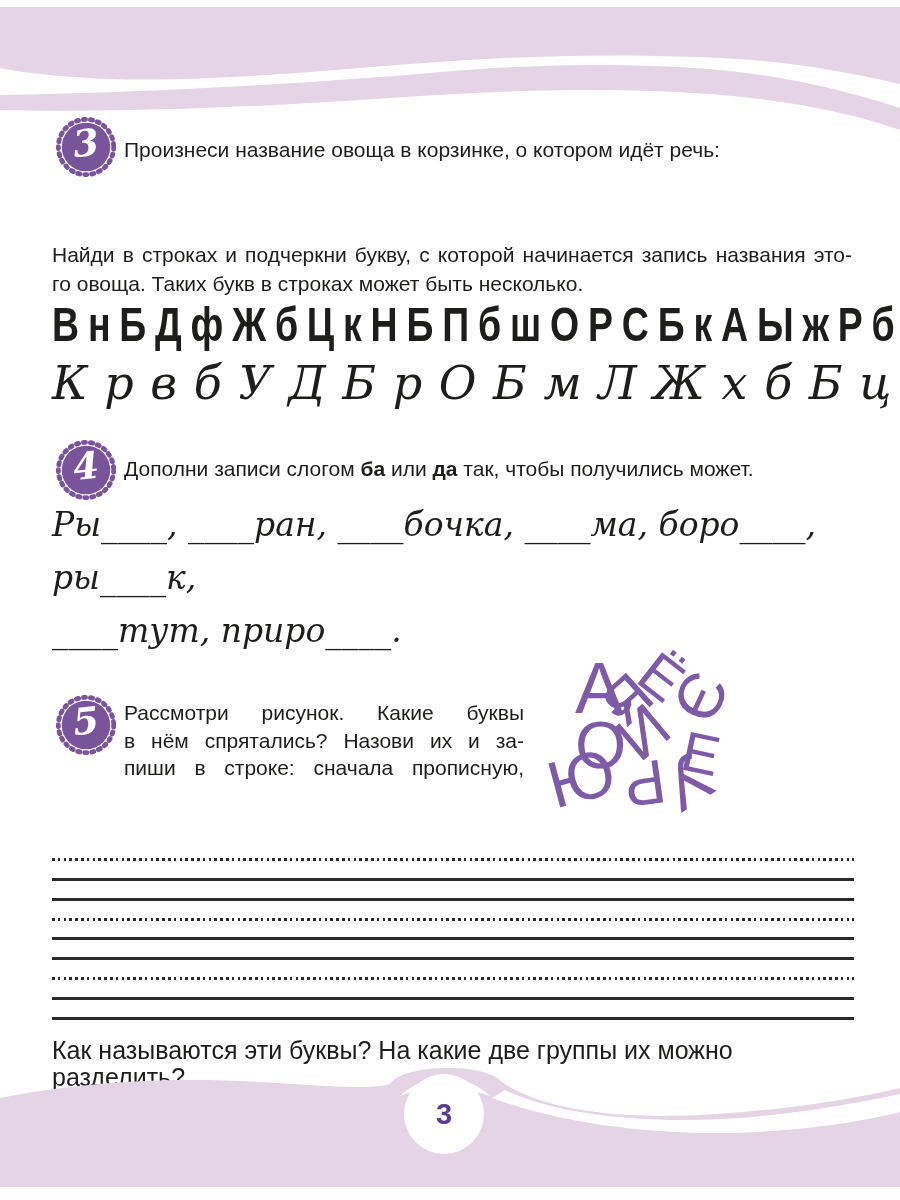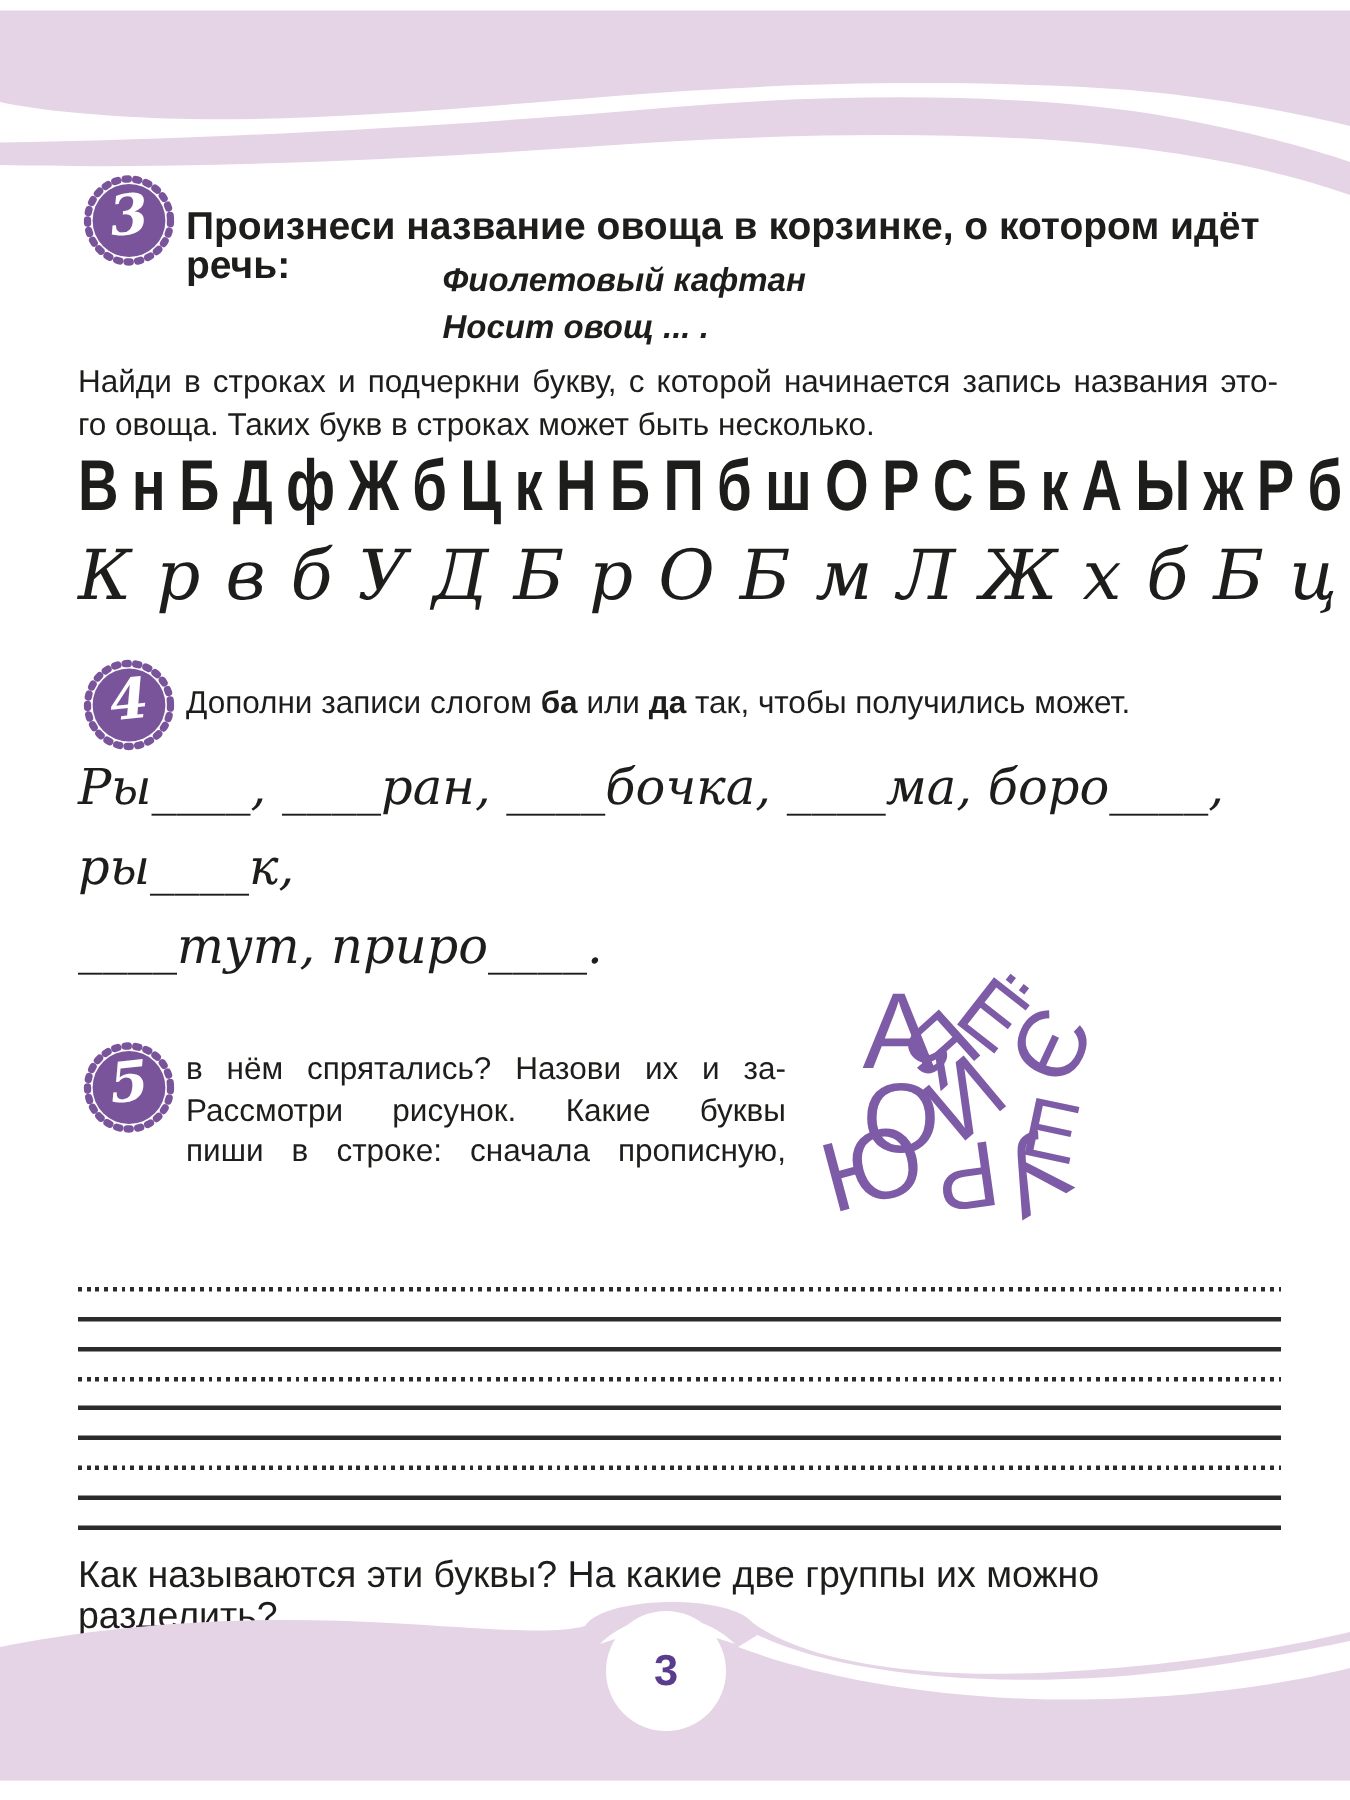--- a/index.html
+++ b/index.html
@@ -14,21 +14,21 @@
   
   .badge{position:absolute;width:66px;height:66px;}
   .badge .badge-num{position:absolute;left:0;top:7px;width:66px;text-align:center;
         font-family:"DejaVu Serif",serif;font-style:italic;font-weight:bold;
         font-size:37px;color:#ffffff;transform:rotate(-6deg);}
   .badge3{left:53px;top:114px;}
   .badge4{left:53px;top:437px;}
   .badge5{left:53px;top:692px;}
 
   
-  .ex3-prompt{position:absolute;left:124px;top:137px;width:740px;font-size:26px;line-height:26px;font-weight:bold;}
+  .ex3-prompt{position:absolute;left:124px;top:137px;width:740px;font-size:21px;line-height:26px;}
   .ex3-verse{position:absolute;left:295px;top:171px;font-size:22px;line-height:31px;
         font-weight:bold;font-style:italic;}
   .ex3-task{position:absolute;left:52px;top:240px;width:800px;font-size:21px;line-height:29px;}
   .ex3-task .just{text-align:justify;text-align-last:justify;}
   .print-letters{position:absolute;left:52px;top:297px;width:820px;white-space:nowrap;
         font-size:48px;font-weight:bold;letter-spacing:-1px;
         transform:scaleX(0.78);transform-origin:left top;}
   .cursive-letters{position:absolute;left:52px;top:356px;width:820px;white-space:nowrap;
         font-family:"DejaVu Serif",serif;font-style:italic;font-size:46px;letter-spacing:1px;}
 
@@ -81,24 +81,20 @@
   <div class="badge badge3">
     <svg viewBox="0 0 68 68" width="66" height="66">
       <circle cx="34" cy="34" r="25" fill="#7a549b"></circle>
       <circle cx="34" cy="34" r="28.5" fill="none" stroke="#7a549b" stroke-width="5" stroke-dasharray="2.2 5.1" stroke-linecap="round"></circle>
     </svg>
     <span class="badge-num">3</span>
   </div>
 
   <div class="ex3-prompt">Произнеси название овоща в корзинке, о котором идёт речь:</div>
 
-  <div class="ex3-verse">
-    <div>Фиолетовый кафтан</div>
-    <div>Носит овощ ... .</div>
-  </div>
 
   <div class="ex3-task">
     <div class="just">Найди в строках и подчеркни букву, с которой начинается запись названия это-</div>
     <div>го овоща. Таких букв в строках может быть несколько.</div>
   </div>
 
   <div class="print-letters">В н Б Д ф Ж б Ц к Н Б П б ш О Р С Б к А Ы ж Р б Ю</div>
   <div class="cursive-letters">К р в б У Д Б р О Б м Л Ж х б Б ц Е Ф</div>
 
   <div class="badge badge4">
@@ -118,22 +114,22 @@
 
   <div class="badge badge5">
     <svg viewBox="0 0 68 68" width="66" height="66">
       <circle cx="34" cy="34" r="25" fill="#7a549b"></circle>
       <circle cx="34" cy="34" r="28.5" fill="none" stroke="#7a549b" stroke-width="5" stroke-dasharray="2.2 5.1" stroke-linecap="round"></circle>
     </svg>
     <span class="badge-num">5</span>
   </div>
 
   <div class="ex5-prompt">
+    <div class="just">Рассмотри рисунок. Какие буквы</div>
     <div class="just">в нём спрятались? Назови их и за-</div>
-    <div class="just">Рассмотри рисунок. Какие буквы</div>
     <div class="just">пиши в строке: сначала прописную,</div>
   </div>
 
   <div class="letter-cluster">
     <span class="hl-0">А</span>
     <span class="hl-1">Я</span>
     <span class="hl-2">Ё</span>
     <span class="hl-3">Э</span>
     <span class="hl-4">О</span>
     <span class="hl-5">Й</span>

